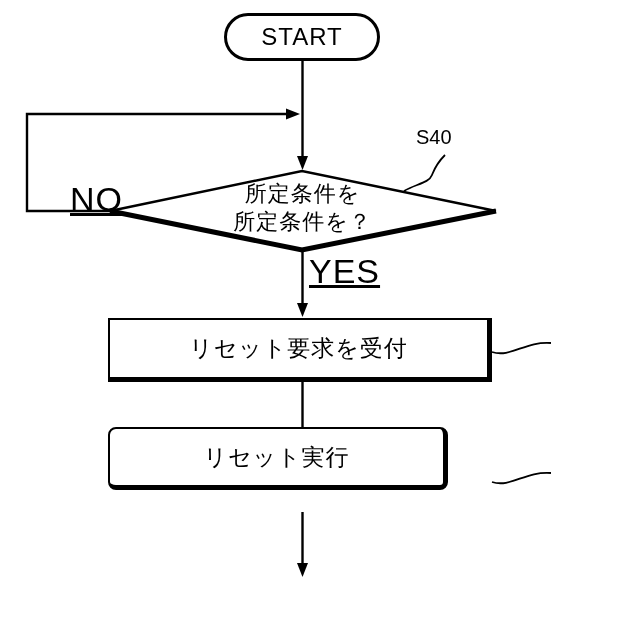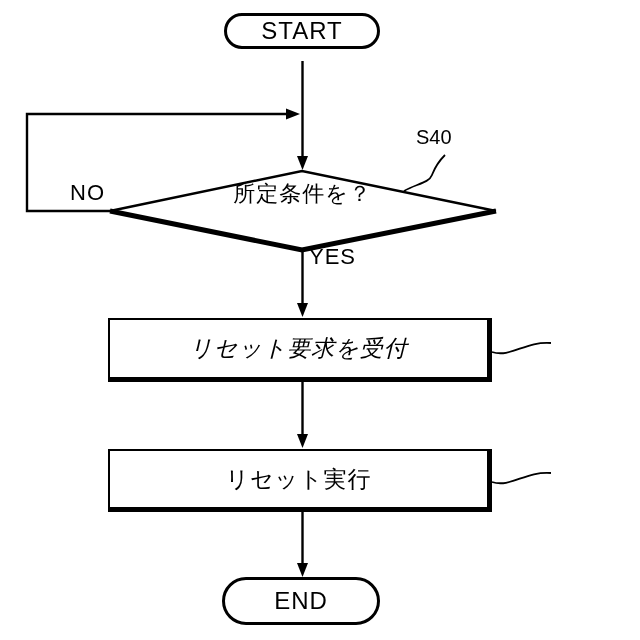--- a/index.html
+++ b/index.html
@@ -37,41 +37,42 @@
     letter-spacing: 1px;
   }
   .process {
     border-style: solid;
     border-color: #000000;
     
     border-width: 2.5px 5px 5px 2.5px;
     font-size: 23px;
     letter-spacing: 1px;
   }
-  #start { left: 224px; top: 13px;  width: 156px; height: 36px; }
+  #start { left: 224px; top: 13px;  width: 156px; height: 48px; }
   #end   { left: 222px; top: 577px; width: 158px; height: 48px; }
-  #proc1 { left: 108px; top: 318px; width: 384px; height: 64px; font-style: italic; }
-  #proc2 { left: 108px; top: 449px; width: 384px; height: 63px; }
+  #proc1 { left: 108px; top: 318px; width: 384px; height: 64px; }
+  #proc2 { left: 108px; top: 427px; width: 340px; height: 63px; border-radius: 8px; }
 
   .diamond-text {
     position: absolute;
     left: 202px; top: 180px;
     width: 201px;
     text-align: center;
     font-size: 22px;
     line-height: 28px;
     letter-spacing: 1px;
   }
   .edge-label {
     position: absolute;
-    font-size: 22px;
+    font-size: 34px;
     letter-spacing: 1px;
+    text-decoration: underline;
   }
   #no-label  { left: 70px;  top: 180px; }
-  #yes-label { left: 309px; top: 244px; }
+  #yes-label { left: 309px; top: 252px; }
   .step-label {
     position: absolute;
     font-size: 20px;
   }
   #s40-label { left: 416px; top: 126px; }
   #s50-label { left: 553px; top: 329px; }
   #s60-label { left: 553px; top: 459px; }
 </style>
 </head>
 <body>
@@ -101,25 +102,23 @@
 
     <path d="M 445 155 C 436 164 434 170 432 175 C 429 183 416 184 404 191" stroke="#000" stroke-width="1.8" fill="none"></path>
     <path d="M 492 352 C 511 358 525 341 551 343" stroke="#000" stroke-width="1.8" fill="none"></path>
     <path d="M 492 482 C 511 488 525 471 551 473" stroke="#000" stroke-width="1.8" fill="none"></path>
   </svg>
 
   <div class="node stadium" id="start">
     <span>START</span>
   </div>
 
-  <div class="node stadium" id="end">
-    <span>END</span>
-  </div>
 
   <div class="diamond-text">
+    <div>所定条件を</div>
     <div>所定条件を？</div>
   </div>
 
   <div class="node process" id="proc1">
     <span>リセット要求を受付</span>
   </div>
 
   <div class="node process" id="proc2">
     <span>リセット実行</span>
   </div>

